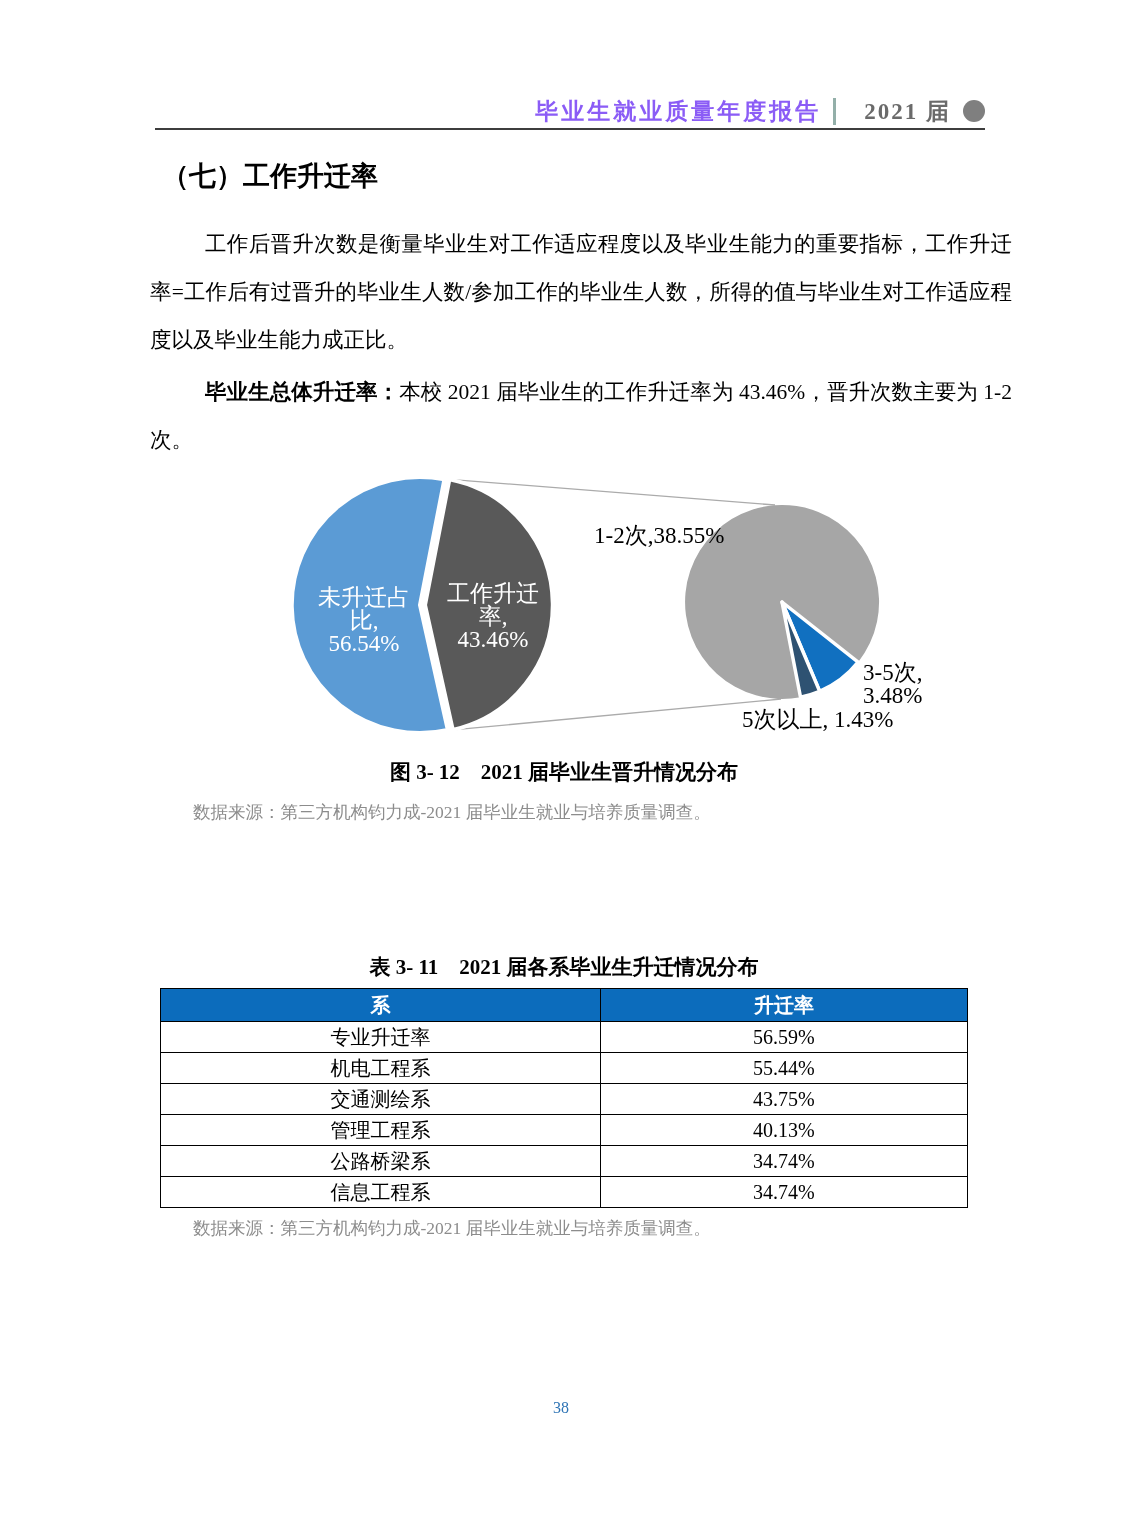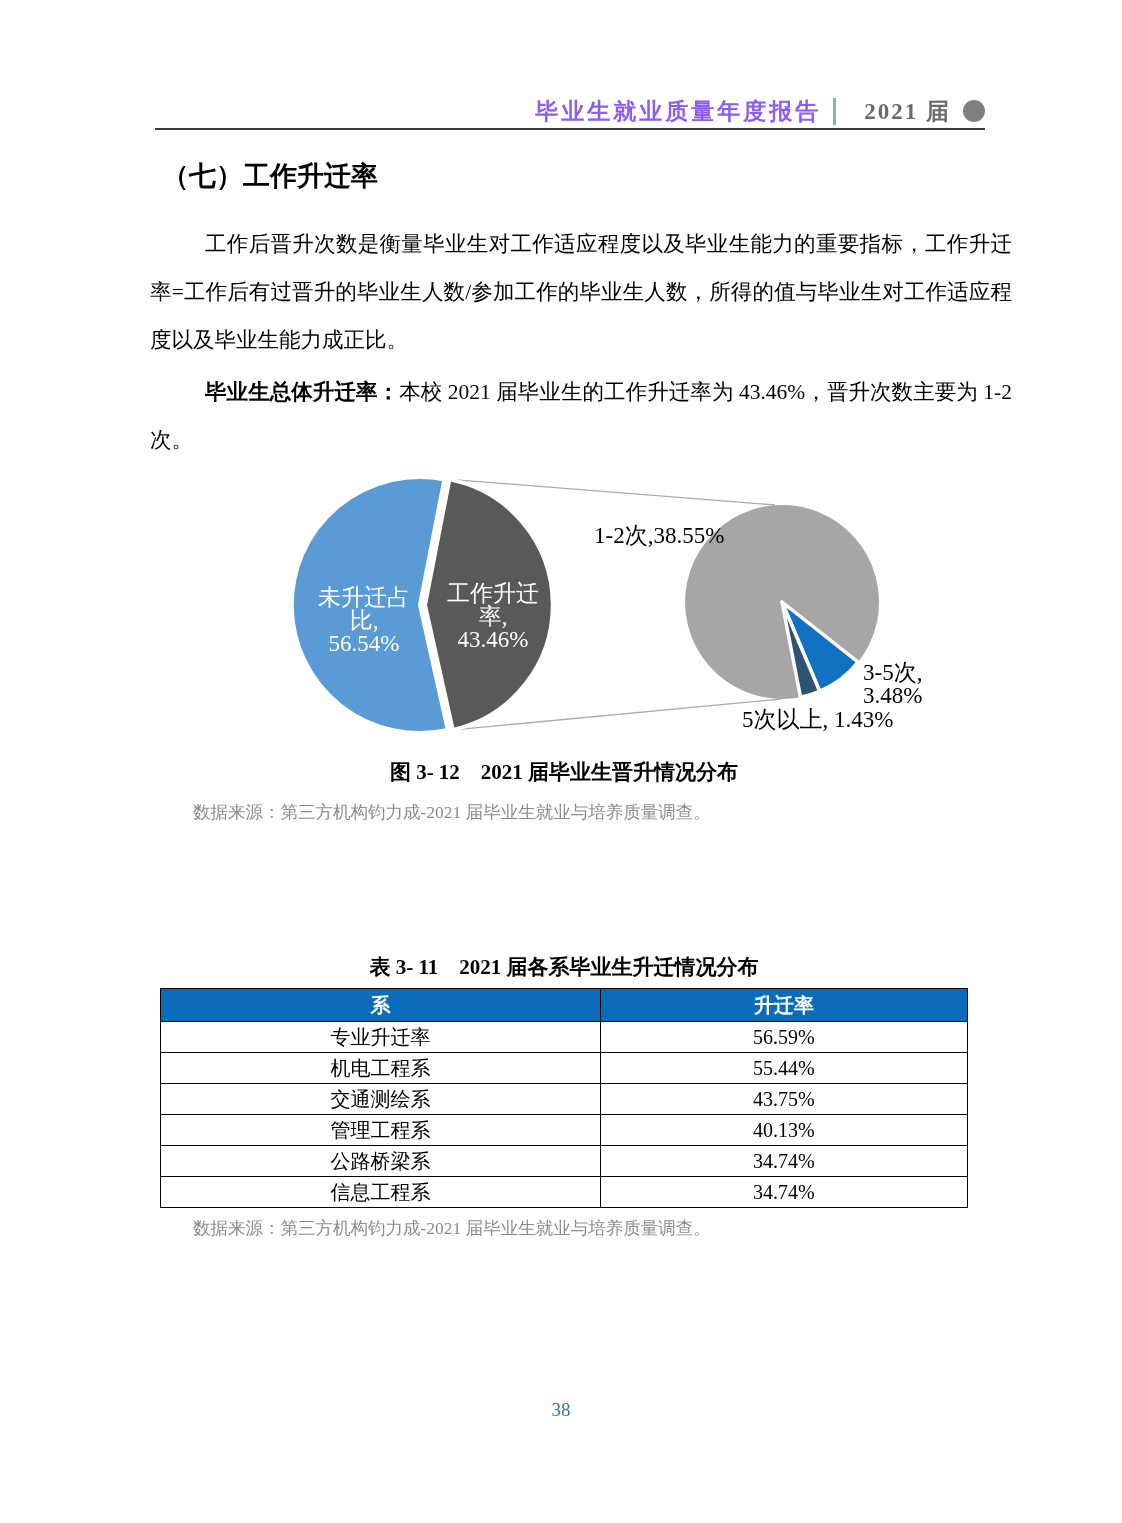--- a/index.html
+++ b/index.html
@@ -65,21 +65,21 @@
   }
   .dept-table td {
     height:31px; font-size:20px; border:1.5px solid #000;
     text-align:center; vertical-align:middle;
   }
   .col-dept { width:54.5%; }
   .col-rate { width:45.5%; }
   
   .page-number {
     position:absolute; left:0; top:1399px; width:1122px; text-align:center;
-    font-size:19px;
+    font-size:16px;
   }
 </style>
 </head>
 <body>
 
 <div class="page">
 
   <div class="runhead">
     <span class="runhead-title" style="color: #8b5cf6;">毕业生就业质量年度报告</span>
     <span class="runhead-sep" style="background: rgb(147, 175, 169);"></span>

